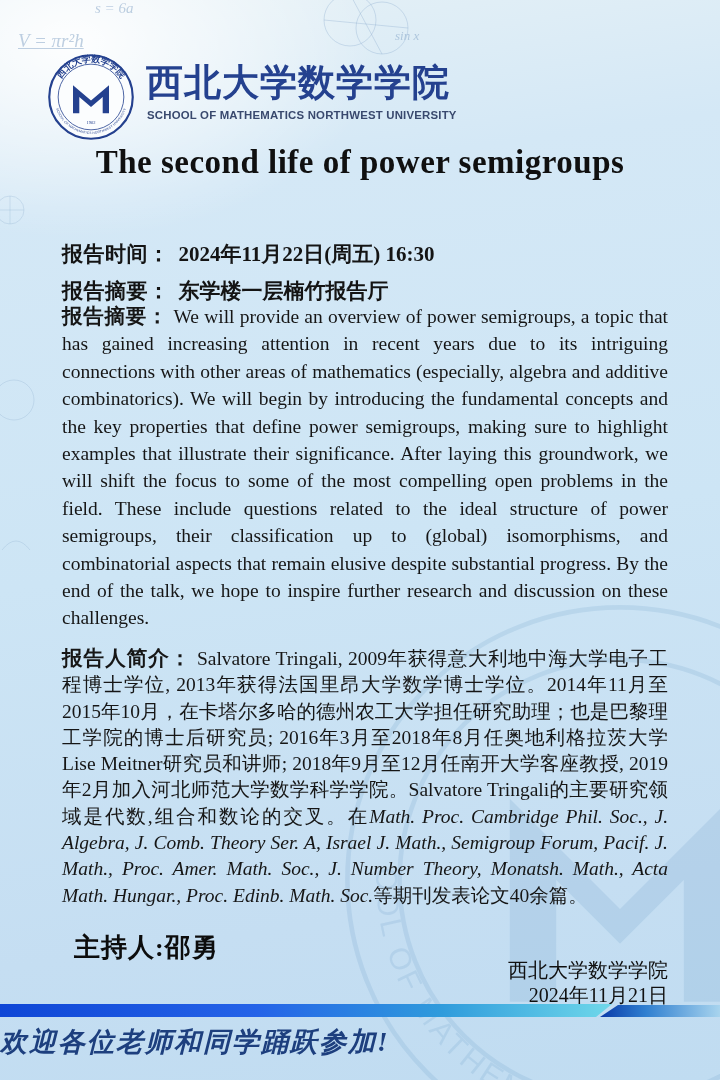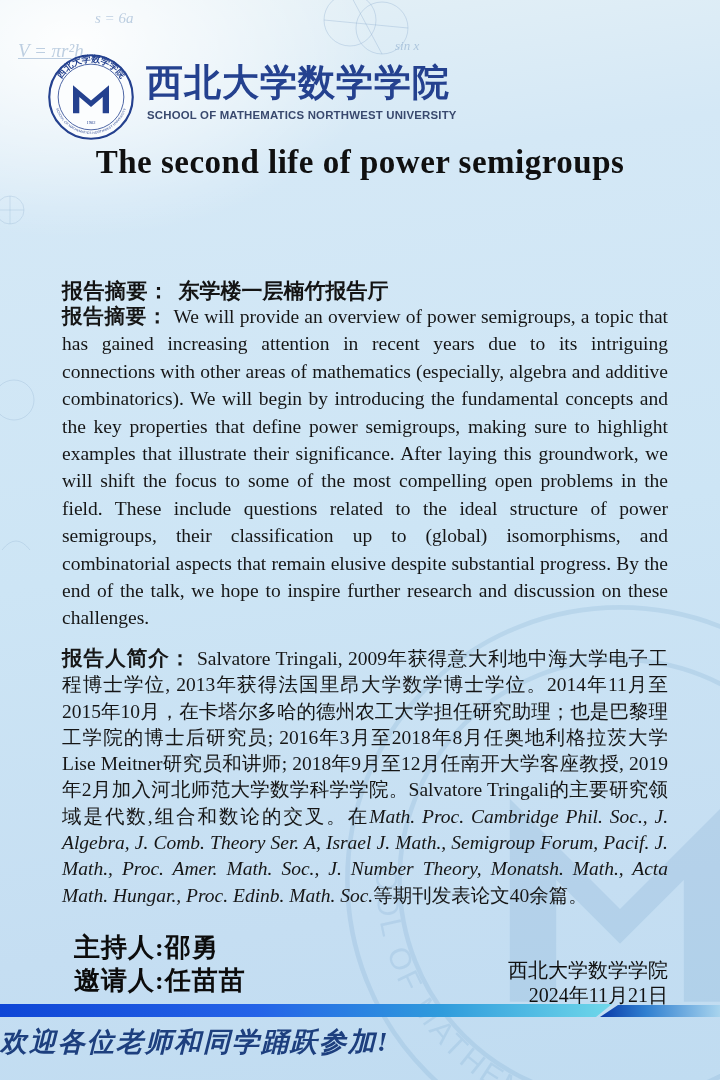--- a/index.html
+++ b/index.html
@@ -5,21 +5,21 @@
   html,body{margin:0;padding:0;}
   .poster{
     position:relative;width:720px;height:1080px;overflow:hidden;
     font-family:"Liberation Serif",serif;color:#141414;
     background:
       radial-gradient(ellipse 430px 270px at 10% 4%, rgba(255,255,255,.95), rgba(255,255,255,0) 72%),
       linear-gradient(172deg,#e6f1f6 0%,#d4e8f6 18%,#cde5f5 50%,#c5def2 82%,#c0dcf1 100%);
   }
   
   .doodle{position:absolute;color:rgba(115,150,190,.45);font-style:italic;
-    font-family:"Liberation Serif",serif;pointer-events:none;margin-top:10px;}
+    font-family:"Liberation Serif",serif;pointer-events:none;}
   .doodle-svg{position:absolute;pointer-events:none;}
   
   .watermark{position:absolute;left:330px;top:590px;width:580px;height:580px;opacity:.16;pointer-events:none;}
   
   .seal{position:absolute;left:46px;top:52px;width:90px;height:90px;}
   .school-zh{position:absolute;left:146px;top:58px;font-size:37px;font-weight:700;
     color:#24418f;letter-spacing:1px;font-family:"Liberation Serif",serif;}
   .school-en{position:absolute;left:147px;top:109px;font-size:11.4px;font-weight:700;
     color:#39496e;letter-spacing:.2px;font-family:"Liberation Sans",sans-serif;}
   .series{position:absolute;right:56px;top:80px;font-size:24px;font-weight:700;
@@ -101,30 +101,32 @@
       <textPath href="#sealArcBottom" startOffset="50%" text-anchor="middle">SCHOOL OF MATHEMATICS NORTHWEST UNIVERSITY</textPath>
     </text>
     <path d="M30 68 V37 L50 54 L70 37 V68 H63 V50 L50 61 L37 50 V68 Z" fill="#24418f"></path>
     <text x="50" y="80" font-size="5" fill="#24418f" text-anchor="middle" font-family="Liberation Serif, serif">1902</text>
   </svg>
   <div class="school-zh">西北大学数学学院</div>
   <div class="school-en">SCHOOL OF MATHEMATICS NORTHWEST UNIVERSITY</div>
 
   <h1 class="title">The second life of power semigroups</h1>
 
+  <div class="info-row row-2">
+    <span class="lbl">报告时间：</span><span class="val">2024年11月22日(周五) 16:30</span>
+  </div>
   <div class="info-row row-3">
     <span class="lbl">报告摘要：</span><span class="val">东学楼一层楠竹报告厅</span>
   </div>
 
   <p class="para abstract"><b class="cjk-label">报告摘要：</b> <span>We will provide an overview of power semigroups, a topic that has gained increasing attention in recent years due to its intriguing connections with other areas of mathematics (especially, algebra and additive combinatorics). We will begin by introducing the fundamental concepts and the key properties that define power semigroups, making sure to highlight examples that illustrate their significance. After laying this groundwork, we will shift the focus to some of the most compelling open problems in the field. These include questions related to the ideal structure of power semigroups, their classification up to (global) isomorphisms, and combinatorial aspects that remain elusive despite substantial progress. By the end of the talk, we hope to inspire further research and discussion on these challenges.</span></p>
 
   <p class="para bio"><b class="cjk-label">报告人简介：</b> <span>Salvatore Tringali, 2009年获得意大利地中海大学电子工程博士学位, 2013年获得法国里昂大学数学博士学位。2014年11月至2015年10月，在卡塔尔多哈的德州农工大学担任研究助理；也是巴黎理工学院的博士后研究员; 2016年3月至2018年8月任奥地利格拉茨大学Lise Meitner研究员和讲师; 2018年9月至12月任南开大学客座教授, 2019年2月加入河北师范大学数学科学学院。Salvatore Tringali的主要研究领域是代数,组合和数论的交叉。在</span><i>Math. Proc. Cambridge Phil. Soc., J. Algebra, J. Comb. Theory Ser. A, Israel J. Math., Semigroup Forum, Pacif. J. Math., Proc. Amer. Math. Soc., J. Number Theory, Monatsh. Math., Acta Math. Hungar., Proc. Edinb. Math. Soc.</i><span>等期刊发表论文40余篇。</span></p>
 
   <div class="host">主持人:邵勇</div>
-  <div class="inviter">邀请人:任苗苗</div>
   <div class="sign">
     <div>西北大学数学学院</div>
     <div>2024年11月21日</div>
   </div>
 
   <div class="stripe">
     <div class="stripe-left"></div>
     <div class="stripe-right"></div>
   </div>
 

